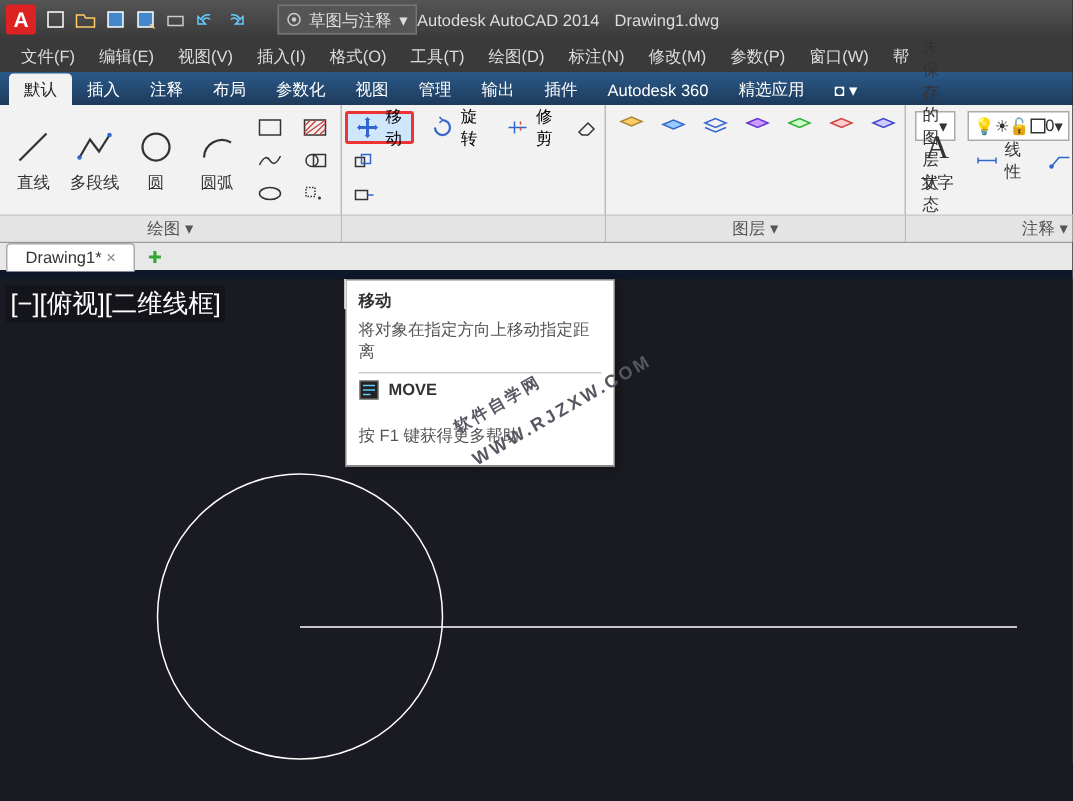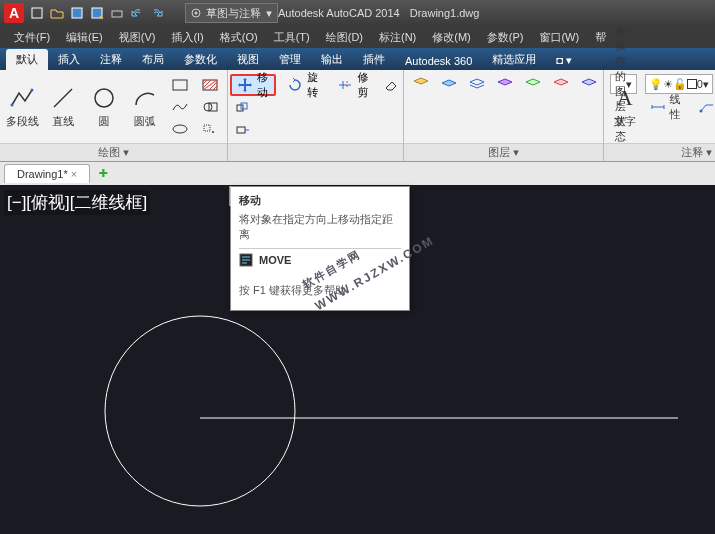--- a/index.html
+++ b/index.html
@@ -25,21 +25,21 @@
 .big-btn .lbl{font-size:11px;color:#333}
 .col-btns{display:flex;flex-direction:column;gap:2px}
 .sm-btn{width:26px;height:20px;display:flex;align-items:center;justify-content:center;cursor:pointer;border:1px solid transparent;border-radius:2px}
 .ribbon-row-btn{display:flex;align-items:center;gap:4px;padding:2px 6px;cursor:pointer;border:1px solid transparent;border-radius:2px;height:22px}
 .ribbon-row-btn.hl{background:#cfe6ff;border:2px solid #e33;padding:1px 5px}
 .modify-col{display:flex;flex-direction:column;gap:2px;padding:2px}
 .layer-row{display:flex;gap:2px;padding:2px}
 .layer-combo{border:1px solid #aaa;background:#fff;height:20px;display:flex;align-items:center;padding:0 4px;font-size:11px;color:#333;cursor:pointer}
 .anno-col{display:flex;flex-direction:row;gap:16px;padding:2px 4px}
 .anno-row{display:flex;align-items:center;gap:4px;height:20px;font-size:11px;color:#333;cursor:pointer}
-.filetabs{height:24px;background:#e8e8e8;display:flex;align-items:center;padding:0 4px;border-bottom:1px solid #0f172a}
+.filetabs{height:24px;background:#e8e8e8;display:flex;align-items:center;padding:0 4px;border-bottom:6px solid #0f172a}
 .ftab{background:#fff;border:1px solid #aaa;border-bottom:none;padding:3px 12px;font-size:11px;color:#333;border-radius:3px 3px 0 0;cursor:pointer}
 .canvas-area{position:relative;height:370px;background:#1a1a22}
 .vp-label{position:absolute;top:4px;left:4px;color:#fff;font-size:17px;background:rgba(0,0,0,.2);padding:1px 3px}
 .tooltip{position:absolute;top:0;left:230px;width:180px;background:#fff;border:1px solid #888;box-shadow:2px 2px 6px rgba(0,0,0,.3);padding:6px 8px;font-size:11px;color:#333}
 .tooltip .tt-title{font-weight:bold;margin-bottom:4px}
 .tooltip .tt-desc{color:#555;margin-bottom:6px}
 .tooltip .tt-sep{border-top:1px solid #ccc;margin:4px 0}
 .tooltip .tt-cmd{display:flex;align-items:center;gap:6px;font-weight:bold}
 .watermark{position:absolute;top:50px;left:300px;color:#585864;font-size:18px;transform:rotate(-30deg);line-height:1.4;letter-spacing:2px;pointer-events:none;font-weight:bold}
 svg{overflow:visible}
@@ -130,34 +130,34 @@
   <div class="rtab">◘ ▾</div>
 </div>
 
 <div class="ribbon">
 
   <div class="panel" style="width:228px">
     <div class="panel-body">
       <div class="big-btn">
         <div class="glyph">
             <svg width="26" height="26">
+              <line x1="4" y1="22" x2="22" y2="4" stroke="#333" stroke-width="1.5"></line>
+            </svg>
+          </div>
+        <div class="lbl">直线</div>
+      </div>
+      <div class="big-btn">
+        <div class="glyph">
+            <svg width="26" height="26">
               <path d="M3 20 L10 8 L16 16 L23 5" fill="none" stroke="#333" stroke-width="1.5"></path>
               <circle cx="3" cy="20" r="1.5" fill="#36c"></circle>
               <circle cx="23" cy="5" r="1.5" fill="#36c"></circle>
             </svg>
           </div>
         <div class="lbl">多段线</div>
-      </div>
-      <div class="big-btn">
-        <div class="glyph">
-            <svg width="26" height="26">
-              <line x1="4" y1="22" x2="22" y2="4" stroke="#333" stroke-width="1.5"></line>
-            </svg>
-          </div>
-        <div class="lbl">直线</div>
       </div>
       <div class="big-btn">
         <div class="glyph">
             <svg width="26" height="26">
               <circle cx="13" cy="13" r="9" fill="none" stroke="#333" stroke-width="1.5"></circle>
             </svg>
           </div>
         <div class="lbl">圆</div>
       </div>
       <div class="big-btn">

